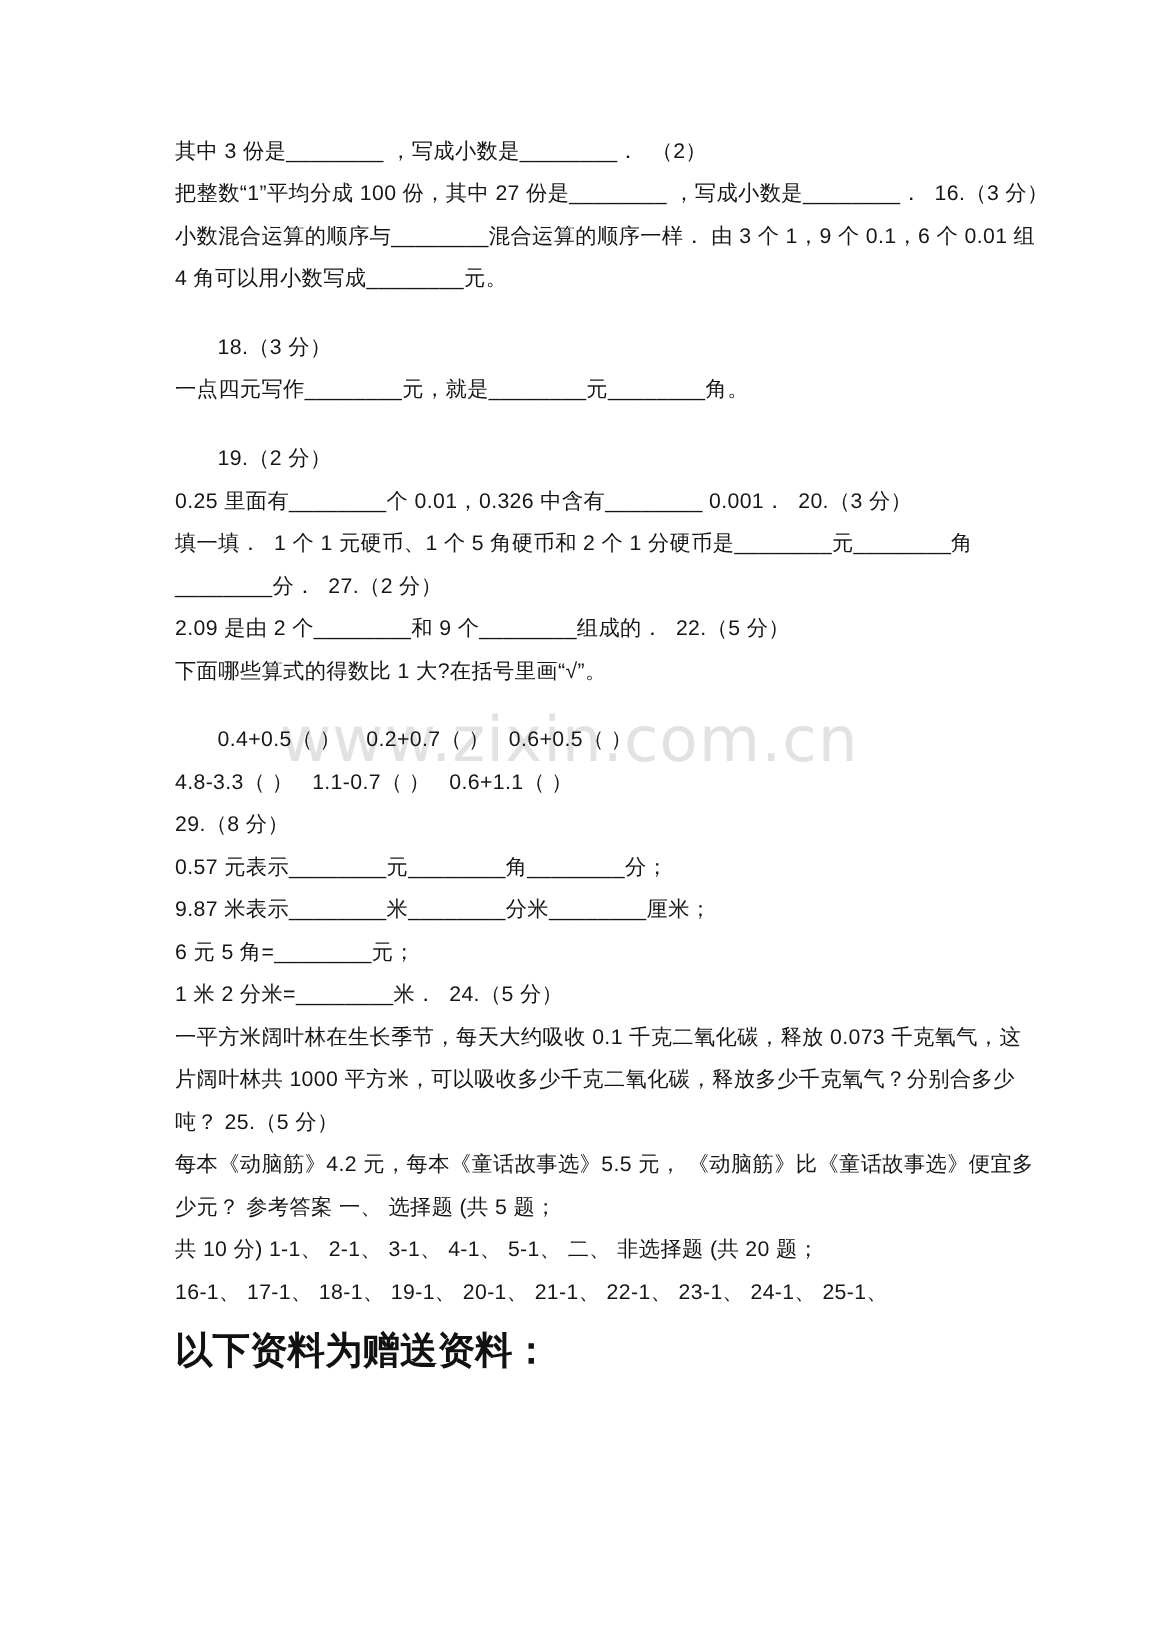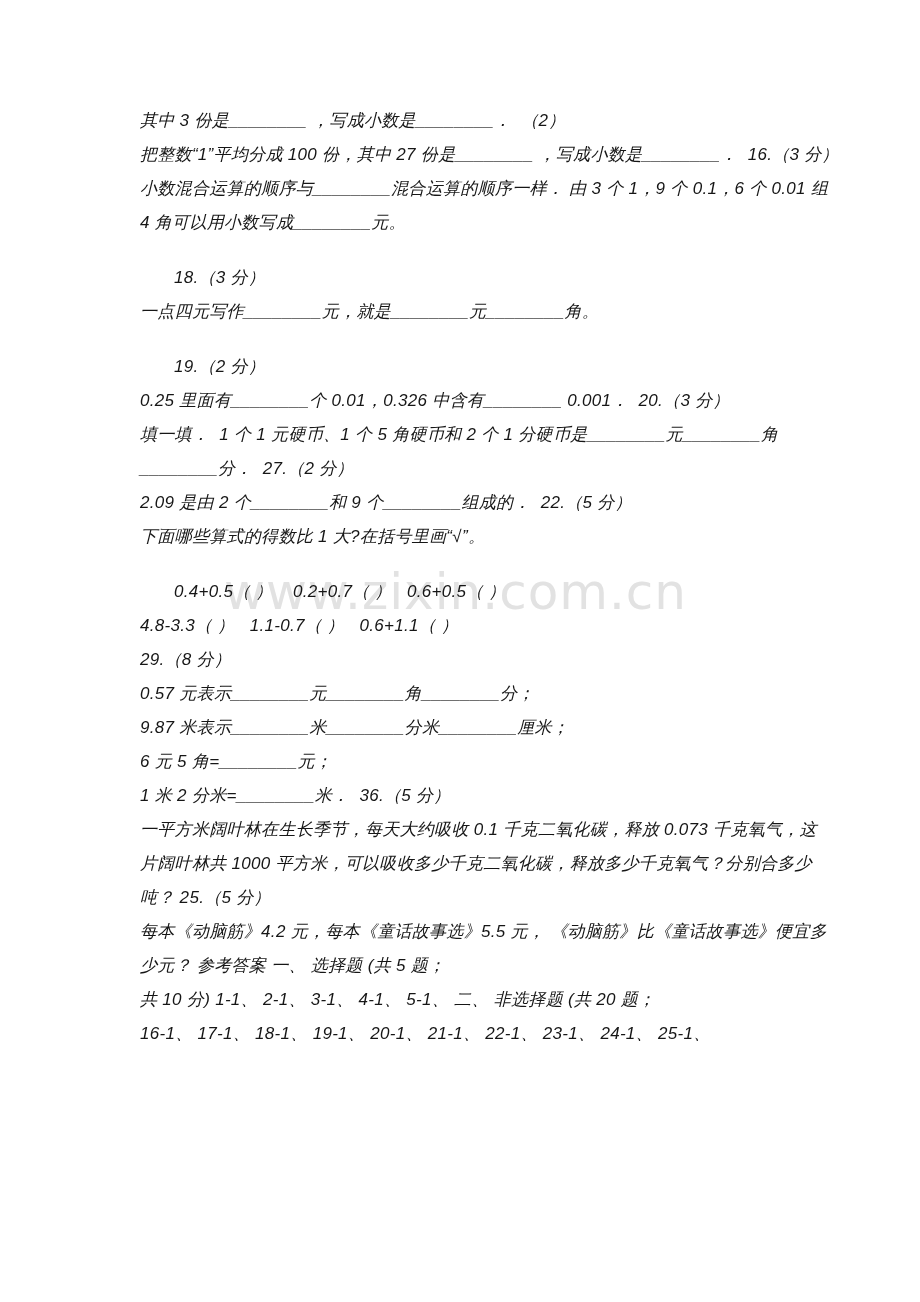--- a/index.html
+++ b/index.html
@@ -27,21 +27,20 @@
     color: #e2e2e2;
     font-family: "DejaVu Sans", "Liberation Sans", sans-serif;
     user-select: none;
     white-space: pre;
   }
   .content {
     position: absolute;
     left: 140px;
     top: 104px;
     z-index: 1;
-    font-style: italic;
   }
   .line {
     margin: 0;
     font-size: 17px;
     line-height: 34px;
     white-space: pre;
     letter-spacing: 0.3px;
   }
   .line.gap { margin-top: 21px; }
   .line.indent { padding-left: 34px; }
@@ -74,23 +73,24 @@
         <p class="line">填一填．  1 个 1 元硬币、1 个 5 角硬币和 2 个 1 分硬币是________元________角</p>
         <p class="line">________分．  27.（2 分）</p>
         <p class="line">2.09 是由 2 个________和 9 个________组成的．  22.（5 分）</p>
         <p class="line">下面哪些算式的得数比 1 大?在括号里画“√”。</p>
         <p class="line indent gap">0.4+0.5（ ）    0.2+0.7（ ）   0.6+0.5（ ）</p>
         <p class="line">4.8-3.3（ ）   1.1-0.7（ ）   0.6+1.1（ ）</p>
         <p class="line">29.（8 分）</p>
         <p class="line">0.57 元表示________元________角________分；</p>
         <p class="line">9.87 米表示________米________分米________厘米；</p>
         <p class="line">6 元 5 角=________元；</p>
-        <p class="line">1 米 2 分米=________米．  36.（5 分）</p>
+        <p class="line">1 米 2 分米=________米．  24.（5 分）</p>
         <p class="line">一平方米阔叶林在生长季节，每天大约吸收 0.1 千克二氧化碳，释放 0.073 千克氧气，这</p>
         <p class="line">片阔叶林共 1000 平方米，可以吸收多少千克二氧化碳，释放多少千克氧气？分别合多少</p>
         <p class="line">吨？ 25.（5 分）</p>
         <p class="line">每本《动脑筋》4.2 元，每本《童话故事选》5.5 元， 《动脑筋》比《童话故事选》便宜多</p>
         <p class="line">少元？ 参考答案 一、 选择题 (共 5 题；</p>
         <p class="line">共 10 分) 1-1、 2-1、 3-1、 4-1、 5-1、 二、 非选择题 (共 20 题；</p>
         <p class="line">16-1、 17-1、 18-1、 19-1、 20-1、 21-1、 22-1、 23-1、 24-1、 25-1、</p>
       </div>
+    <div class="doc-heading">以下资料为赠送资料：</div>
   </div>
 </div>
 
 </body></html>

